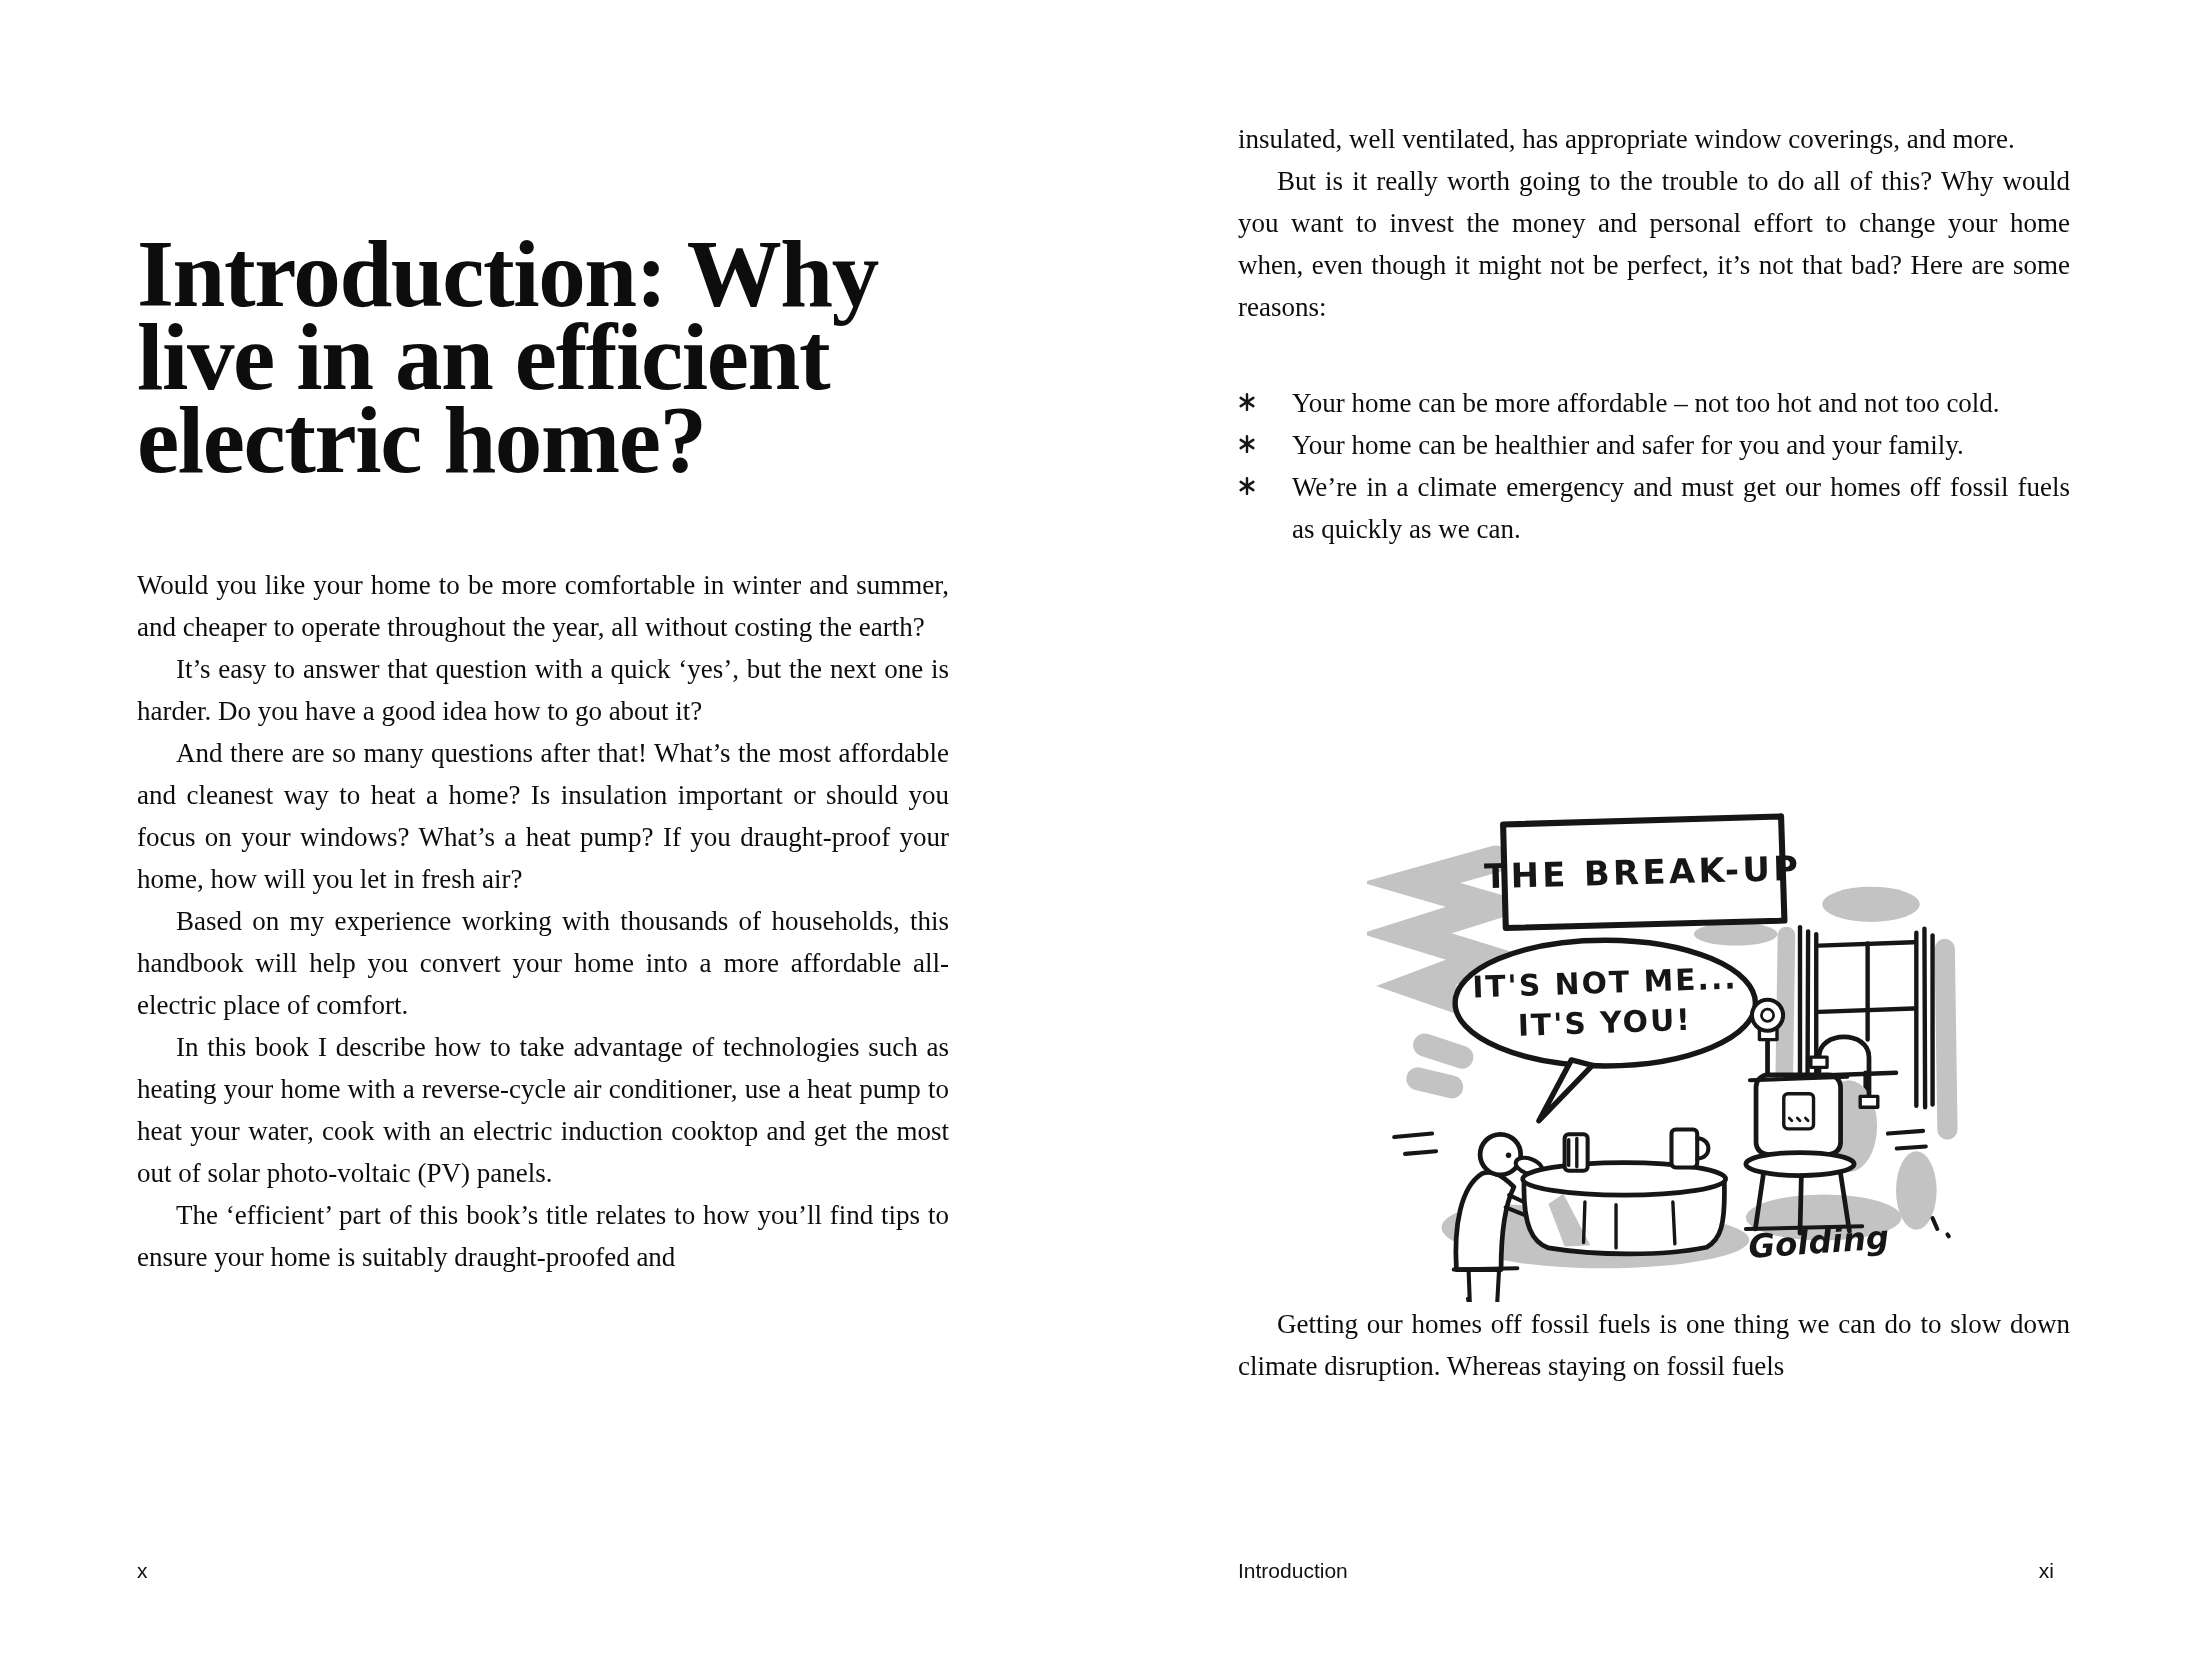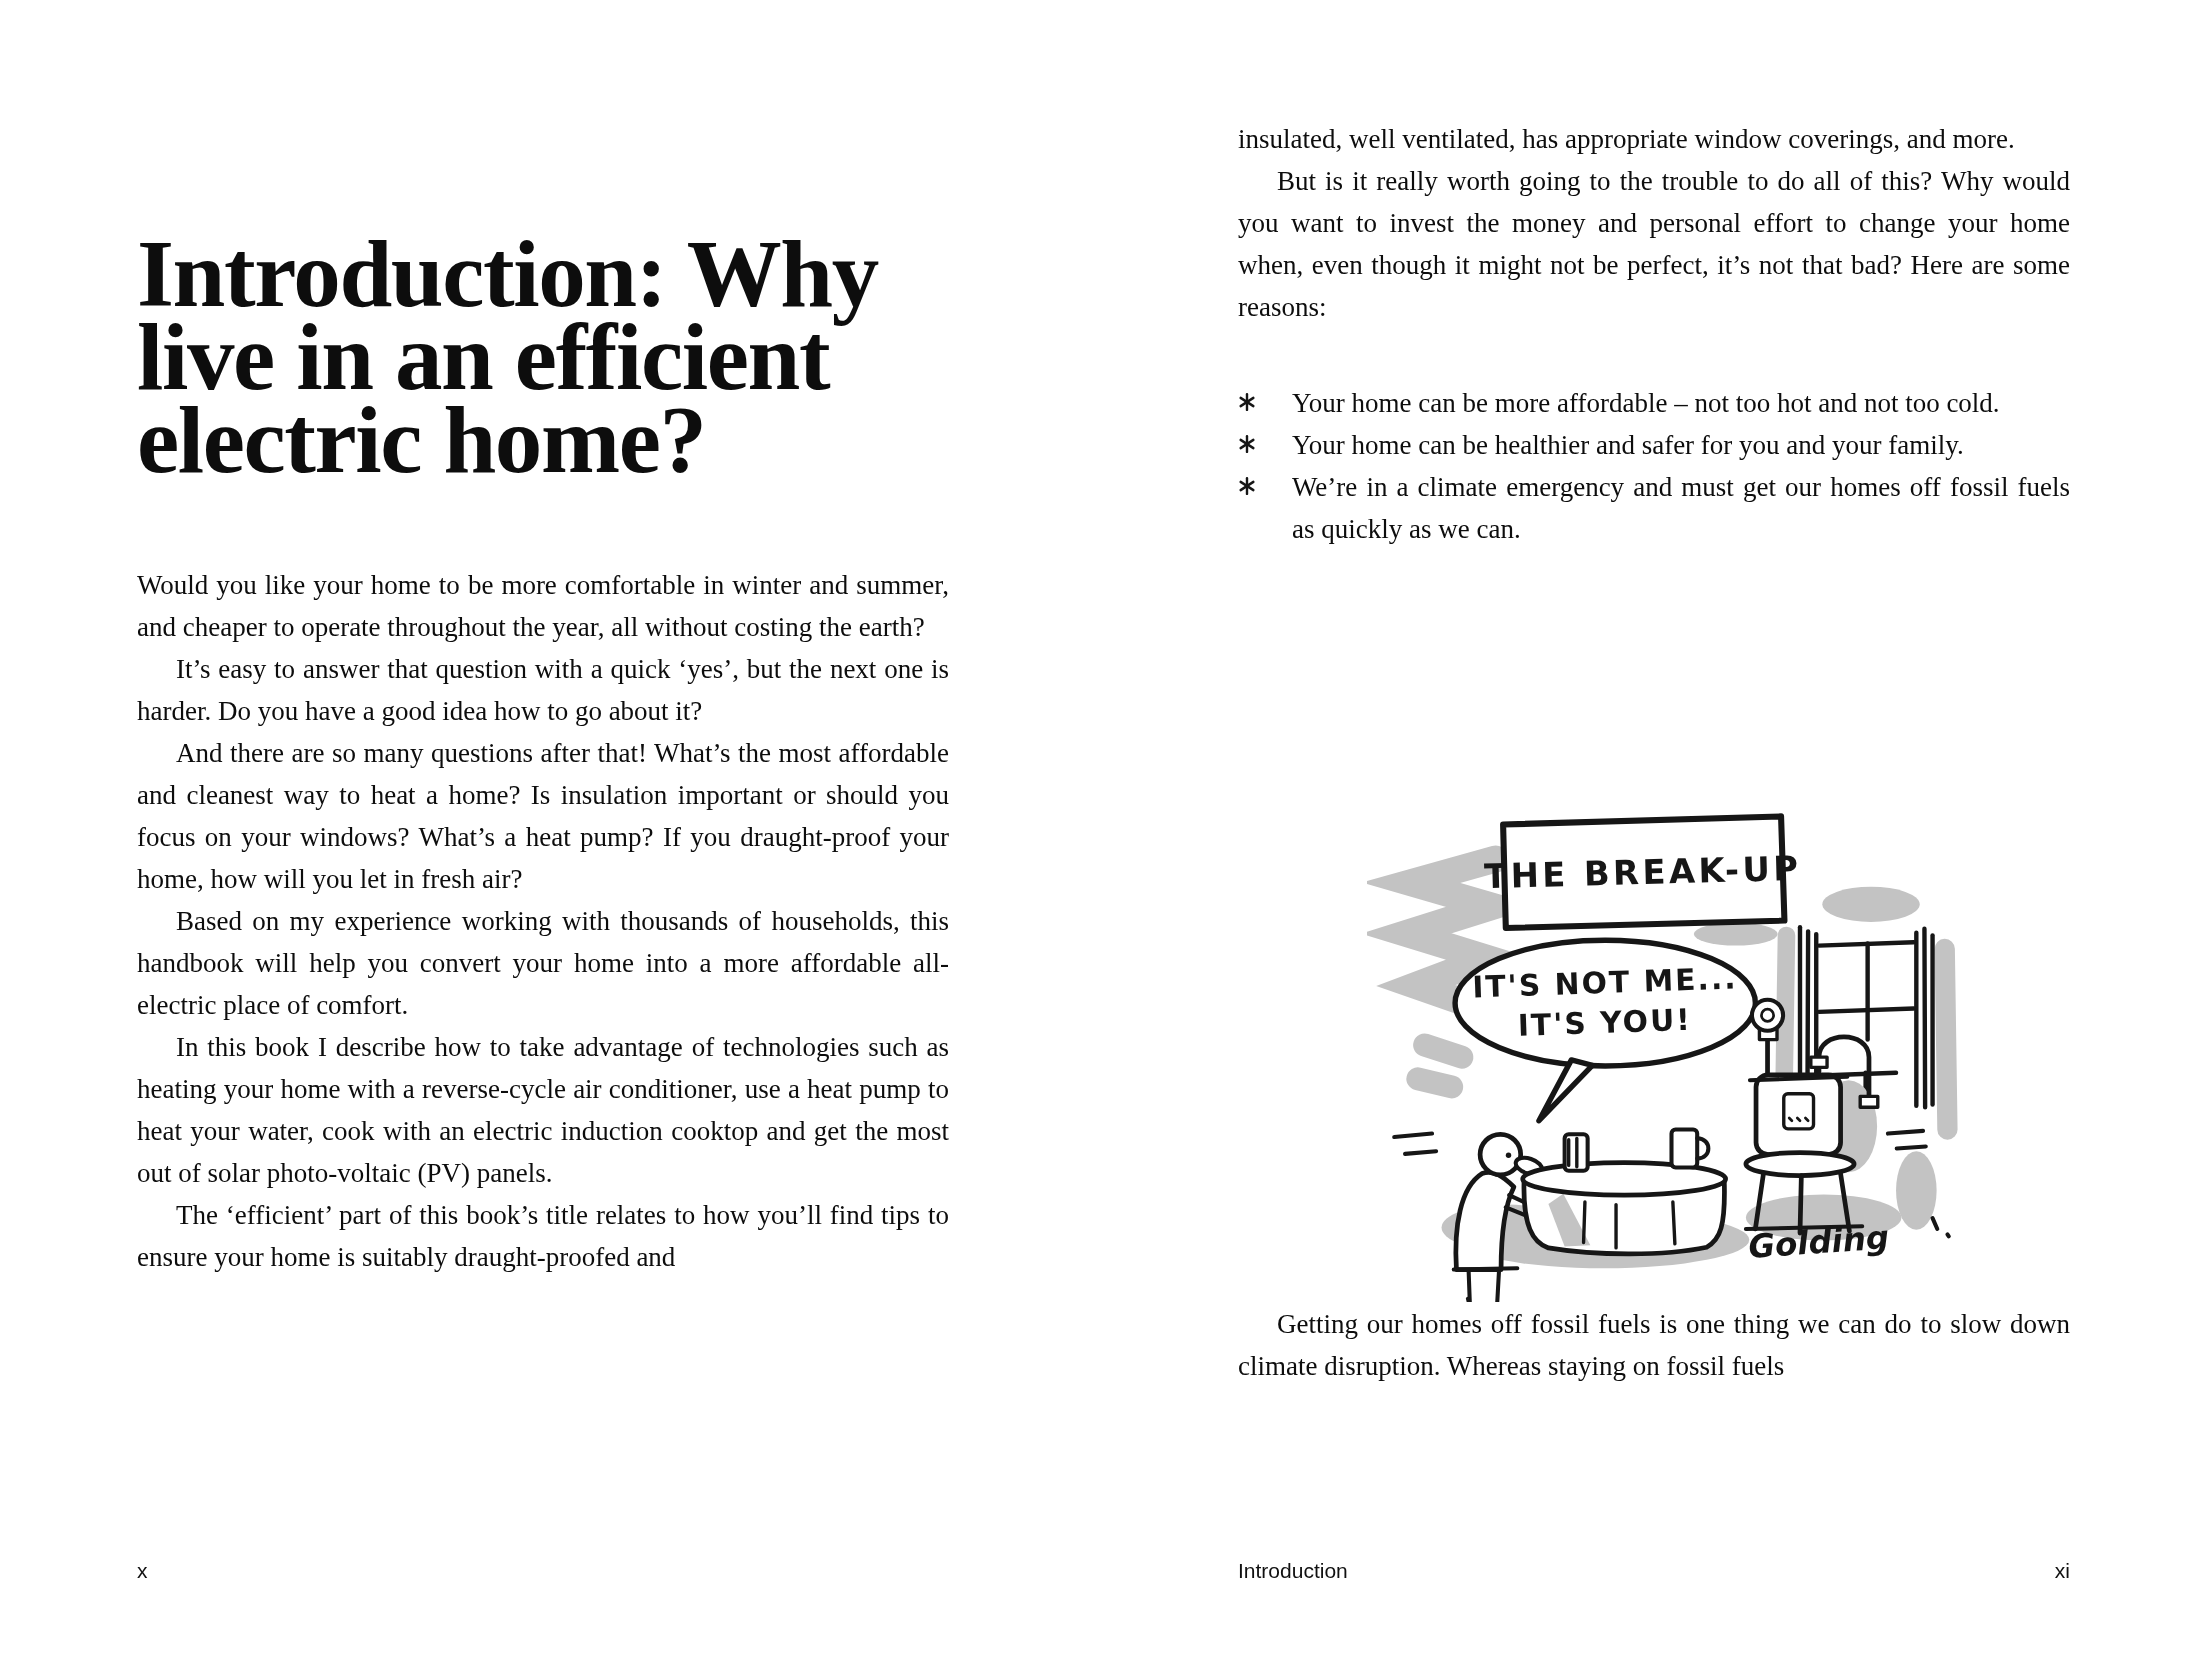--- a/index.html
+++ b/index.html
@@ -58,21 +58,21 @@
 
   
   .footer {
     position:absolute; top:1557px;
     font-family:"Liberation Sans", sans-serif;
     font-size:21px; line-height:27px;
     color:#111;
   }
   #footer-left-num { left:0; }
   #footer-right-label { left:0; }
-  #footer-right-num { right:0; }
+  #footer-right-num { right:16px; }
 
   
   #cartoon {
     position:absolute; left:129px; top:788px; 
     width:609px; height:514px;
   }
   #cartoon svg { width:609px; height:514px; display:block; }
   .ink { stroke:#161616; fill:none; stroke-linecap:round; stroke-linejoin:round; }
   .inkfill { stroke:#161616; fill:#ffffff; stroke-linecap:round; stroke-linejoin:round; }
   .shade { fill:#c3c3c3; stroke:none; }

